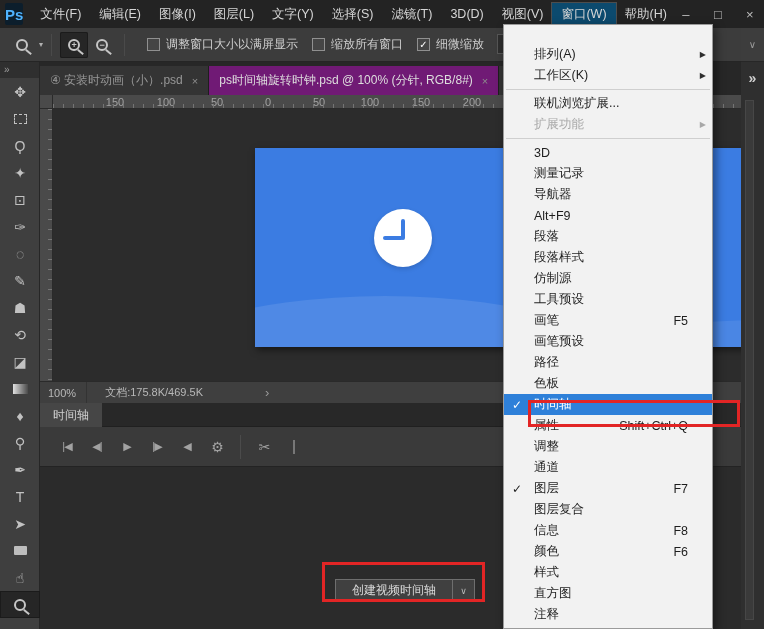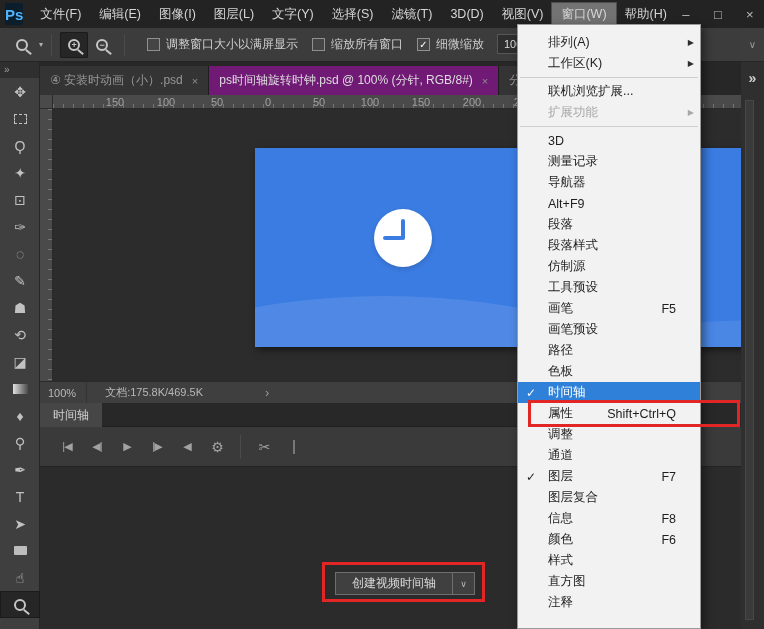--- a/index.html
+++ b/index.html
@@ -5,21 +5,21 @@
   *{margin:0;padding:0;box-sizing:border-box}
   body{background:#111}
   .app{position:relative;width:764px;height:629px;background:#2d2d2d;overflow:hidden;
        font-family:"Liberation Sans","DejaVu Sans",sans-serif;font-size:12px;color:#ccc;-webkit-font-smoothing:antialiased}
 
   
   .titlebar{position:absolute;left:0;top:0;width:764px;height:28px;background:#232323;display:flex;align-items:center;z-index:10}
   .logo{width:34px;height:22px;margin:0 8px 0 5px;background:#0c1e2c;color:#4fb3ff;font-weight:bold;font-size:15px;
         display:flex;align-items:center;justify-content:center;border-radius:2px}
   .tmenu{padding:3px 9px;color:#d6d6d6;font-size:12.5px;white-space:nowrap}
-  .tmenu.active{background:#737373;outline:1px solid #4d4d4d}
+  .tmenu.active{background:#0c4a6e;outline:1px solid #4d4d4d}
   .winctl{margin-left:auto;margin-right:30px;display:flex;gap:12px}
   .wbtn{width:20px;height:18px;color:#bdbdbd;font-size:13px;display:flex;align-items:center;justify-content:center}
 
   
   .optbar{position:absolute;left:0;top:28px;width:764px;height:34px;background:#3c3c3c;border-bottom:1px solid #252525;
           display:flex;align-items:center;z-index:5}
   .mag{position:relative;width:12px;height:12px;border:2px solid #c6c6c6;border-radius:50%;display:inline-flex;
        align-items:center;justify-content:center;font-size:9px;font-weight:bold;color:#c6c6c6}
   .mag::after{content:"";position:absolute;width:7px;height:2px;background:#c6c6c6;right:-6px;bottom:-4px;transform:rotate(40deg)}
   .tbtn{width:28px;height:26px;display:flex;align-items:center;justify-content:center;border-radius:2px}
@@ -74,29 +74,29 @@
 
   
   .tl{position:absolute;left:40px;top:403px;width:724px;height:226px;background:#2b2b2b;z-index:3}
   .tlTabs{height:24px;background:#282828;border-bottom:1px solid #202020;display:flex}
   .tlTab{height:24px;padding:0 13px;background:#464646;color:#cfcfcf;display:flex;align-items:center;font-size:12px}
   .tlCtrl{height:40px;background:#3a3a3a;border-bottom:1px solid #232323;display:flex;align-items:center;padding-left:12px;color:#a2a2a2}
   .pb{min-width:30px;text-align:center;font-size:11px;letter-spacing:-1px}
   .pb.gear{font-size:14px}.pb.scis{font-size:14px}
   .tlsep{width:1px;height:24px;background:#2a2a2a;border-right:1px solid #4b4b4b;margin:0 8px}
   .trans{width:14px;height:12px;background:linear-gradient(135deg,#a8a8a8 0 50%,#4e4e4e 50% 100%);border:1px solid #777}
-  .createBtn{position:absolute;left:295px;top:169px;height:23px;display:flex;align-items:center}
+  .createBtn{position:absolute;left:295px;top:176px;height:23px;display:flex;align-items:center}
   .cbMain{height:23px;background:#404040;border:1px solid #6e6e6e;color:#d9d9d9;font-size:12px;
           display:flex;align-items:center;padding:0 16px}
   .cbArrow{height:23px;width:22px;background:#404040;border:1px solid #6e6e6e;border-left:none;color:#b9b9b9;
            font-size:9px;display:flex;align-items:center;justify-content:center}
 
   
-  .wmenu{position:absolute;left:517px;top:24px;width:184px;height:605px;background:#f2f2f2;border:1px solid #9b9b9b;
-         box-shadow:3px 3px 9px rgba(0,0,0,.45);padding-top:7px;z-index:40;overflow:hidden;font-size:12.5px;color:#1e1e1e}
+  .wmenu{position:absolute;left:503px;top:24px;width:210px;height:605px;background:#f2f2f2;border:1px solid #9b9b9b;
+         box-shadow:3px 3px 9px rgba(0,0,0,.45);padding-top:19px;z-index:40;overflow:hidden;font-size:12.5px;color:#1e1e1e}
   .mi{height:21px;display:flex;align-items:center;padding:0 6px 0 8px}
   .mi .chk{width:22px;font-size:12px;color:#1e1e1e}
   .mi .lbl{flex:1;white-space:nowrap}
   .mi .sc{margin-right:8px;white-space:nowrap}
   .mi .arr{width:10px;font-size:8px;color:#2e2e2e;text-align:right}
   .mi.dis{color:#a8a8a8}.mi.dis .arr{color:#a8a8a8}
   .mi.hl{background:#2e80d9;color:#fff}.mi.hl .chk{color:#fff}
   .msep{height:1px;background:#cfcfcf;margin:3px 2px}
 
   

